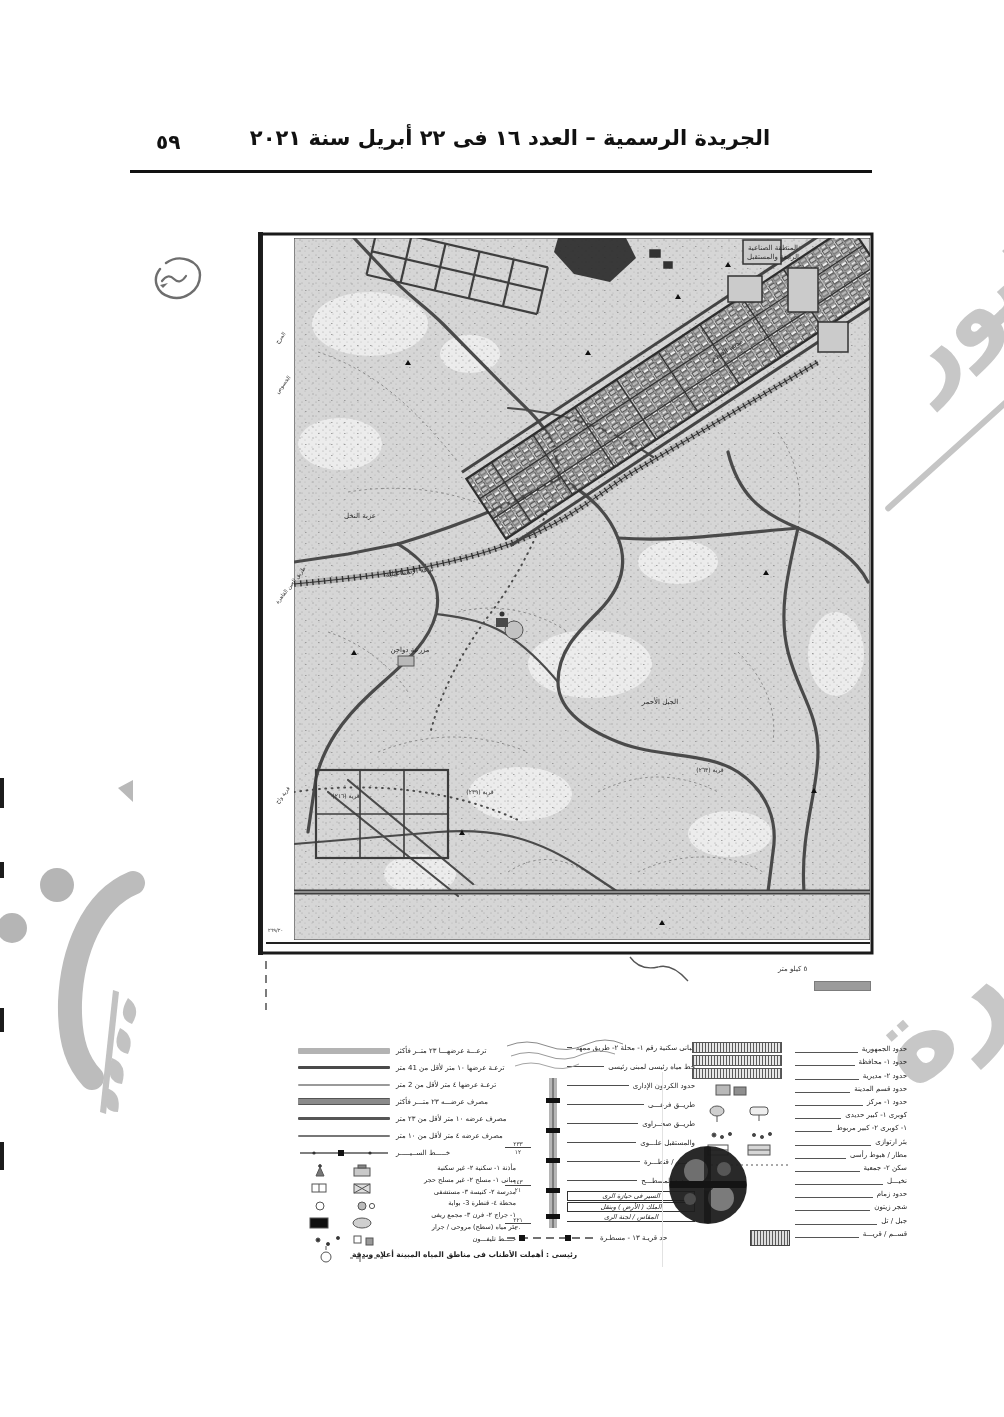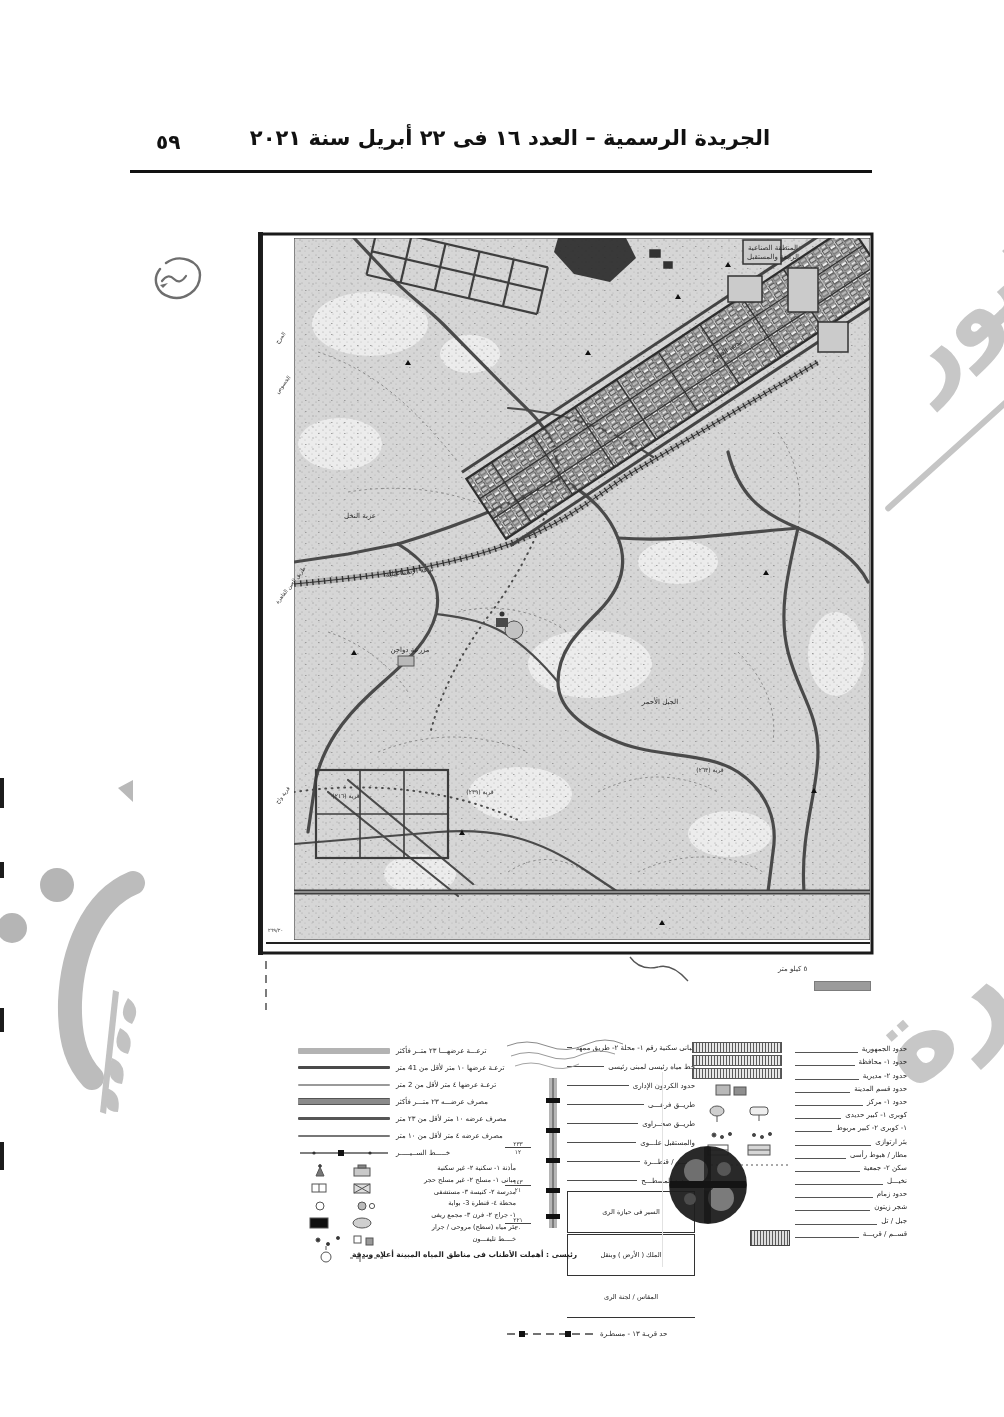--- a/index.html
+++ b/index.html
@@ -26,21 +26,21 @@
   .lsample i{display:block;width:92px;border-radius:1px;}
   .ltext{width:118px;font-size:7px;direction:rtl;text-align:left;white-space:nowrap;color:#222;}
   .srow{display:flex;height:11.8px;}
   .stext{width:120px;font-size:6.6px;direction:rtl;text-align:right;white-space:nowrap;color:#222;}
   .mrow{display:flex;align-items:center;height:19px;}
   .mline{flex:1;border-top:1.4px solid #4e4e4e;margin:0 4px 0 0;}
   .mtext{font-size:7px;direction:rtl;white-space:nowrap;color:#222;}
   .rrow{display:flex;align-items:flex-end;height:13.2px;}
   .rline{flex:1;border-top:1.2px solid #555;margin:0 4px 0 0;}
   .rtext{font-size:7px;direction:rtl;white-space:nowrap;color:#222;}
-  .boxed{border:1px solid #333;padding:16px 2px;margin:1px 0;font-size:6.6px;direction:rtl;text-align:center;color:#222;}
+  .boxed{border:1px solid #333;padding:0 2px;margin:1px 0;font-size:6.6px;direction:rtl;text-align:center;color:#222;font-style:italic;}
   .frac{width:26px;text-align:center;font-size:6px;color:#333;border-bottom:0;}
   .frac .ft{border-bottom:1px solid #444;display:block;}
   .hatchbar{width:88px;height:9px;border:1px solid #555;margin:2px 0;
             background:repeating-linear-gradient(90deg,#5a5a5a 0 1px,#e8e8e8 1px 3px);}
   .hatchrect{left:750px;top:1230px;width:38px;height:14px;border:1px solid #444;
              background:repeating-linear-gradient(90deg,#5a5a5a 0 1px,#ddd 1px 3px);}
   .note{left:352px;top:1250px;font-size:7.5px;font-weight:bold;color:#222;direction:rtl;}
   .foldline{left:662px;top:1072px;width:1px;height:195px;background:#e2e2e2;}
   .edge-dash{width:4px;background:#1c1c1c;left:0;}
 </style>

